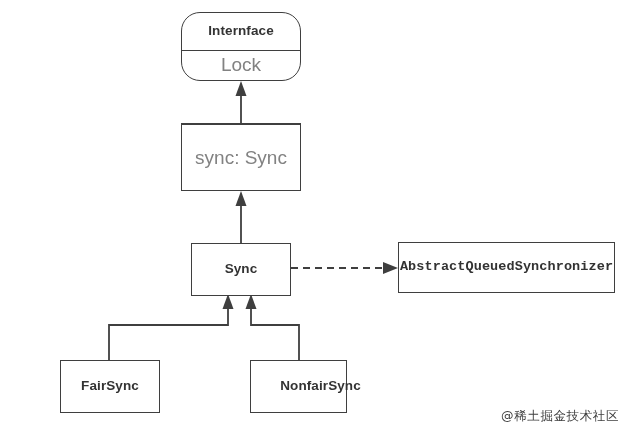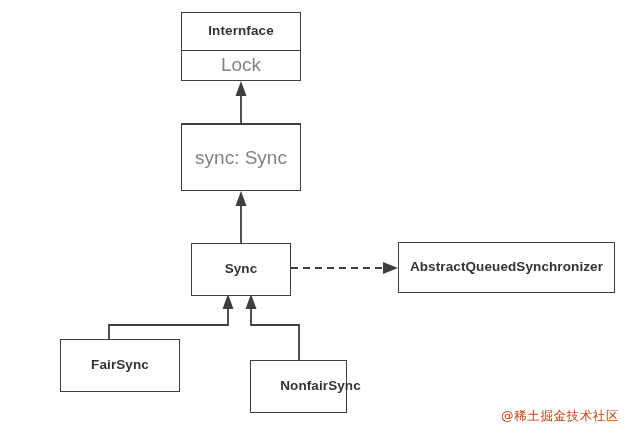--- a/index.html
+++ b/index.html
@@ -61,45 +61,45 @@
     align-items: center;
     justify-content: center;
     text-align: center;
     color: #828282;
     font-size: 19px;
     font-weight: normal;
     padding: 0 4px;
   }
 
   
-  #box-interface   { left: 181px; top: 12px;  width: 120px; height: 69px; }
+  #box-interface   { left: 181px; top: 12px;  width: 120px; height: 69px; border-radius: 19px; }
   #box-interface .uml-title { height: 38px; }
   #box-interface .uml-attr  { height: 30px; }
 
   #box-reentrantlock { left: 181px; top: 123px; width: 120px; height: 68px; }
   #box-reentrantlock .uml-title { height: 34px; }
   #box-reentrantlock .uml-attr  { height: 33px; }
 
   #box-sync        { left: 191px; top: 243px; width: 100px; height: 53px; justify-content: center; }
   #box-sync .uml-title { height: 100%; }
 
-  #box-aqs         { left: 398px; top: 242px; width: 217px; height: 51px; }
+  #box-aqs         { left: 398px; top: 242px; width: 217px; height: 51px; font-family: Liberation Mono, monospace; }
   #box-aqs .uml-title { height: 100%; }
 
-  #box-fairsync    { left: 60px;  top: 339px; width: 120px; height: 53px; }
+  #box-fairsync    { left: 60px;  top: 360px; width: 100px; height: 53px; }
   #box-fairsync .uml-title { height: 100%; }
 
   #box-nonfairsync { left: 250px; top: 360px; width: 97px;  height: 53px; padding-left: 44px; }
   #box-nonfairsync .uml-title { height: 100%; }
 
   #watermark {
     position: absolute;
     right: 12px;
     bottom: 9px;
-    color: #c2410c;
+    color: #404040;
     font-size: 12.5px;
     letter-spacing: 0.6px;
     white-space: nowrap;
     z-index: 1;
     font-family: "DejaVu Sans", "Liberation Sans", sans-serif;
   }
 </style>
 </head>
 <body>
 

